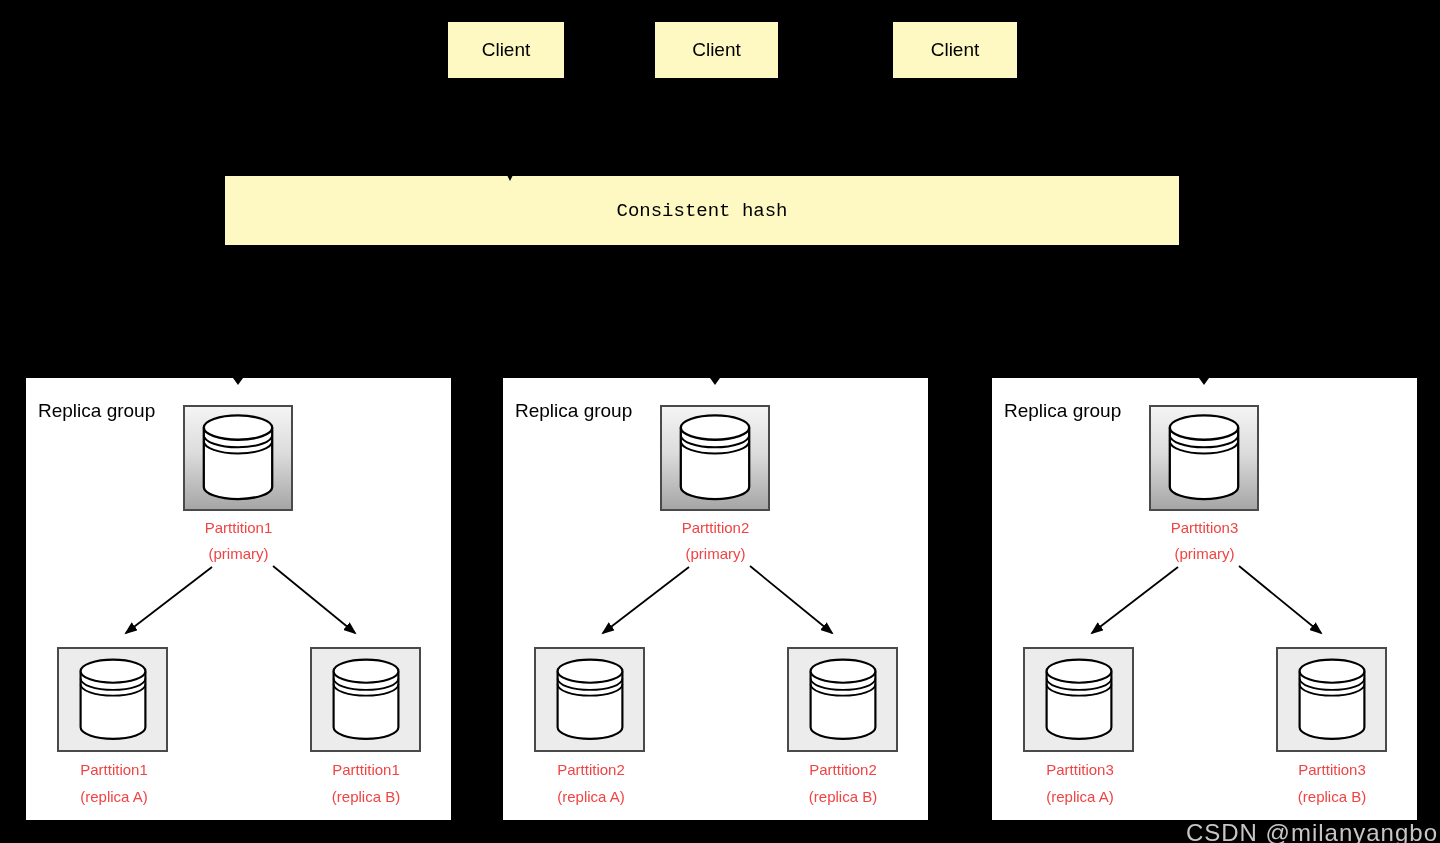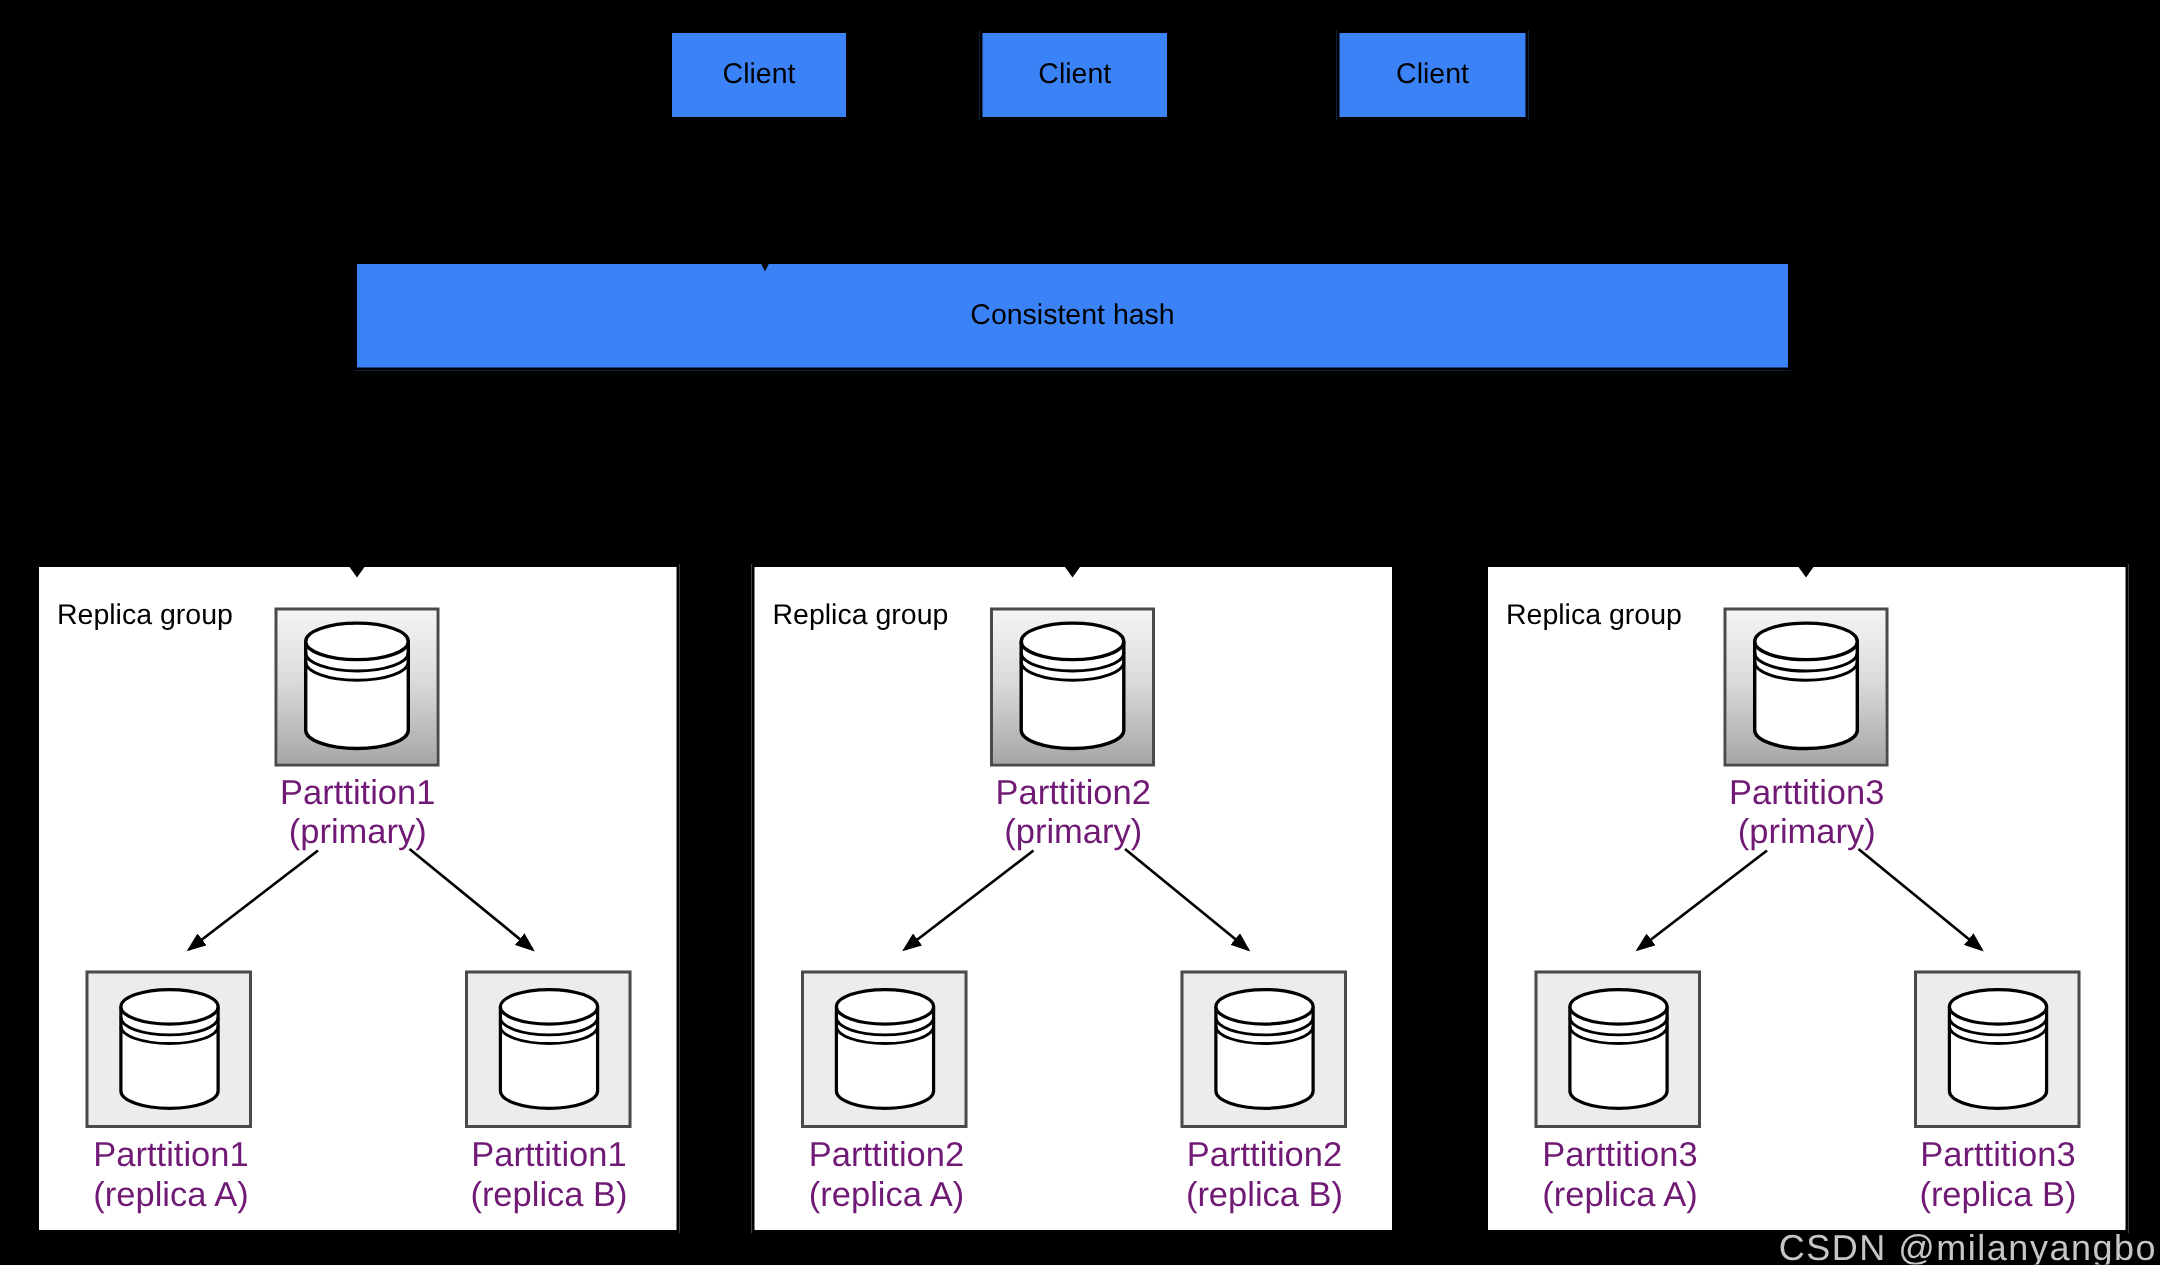--- a/index.html
+++ b/index.html
@@ -3,29 +3,29 @@
 <meta charset="utf-8">
 <style>
   html,body{margin:0;padding:0;}
   body{
     width:1440px;height:843px;position:relative;overflow:hidden;
     background:#000000;
     font-family:"Liberation Sans", sans-serif;
     color:#000000;
   }
   .box{
-    position:absolute;background:#3b82f6;border:2px solid #000000;
+    position:absolute;background:#fef9c3;border:2px solid #000000;
     box-sizing:border-box;display:flex;align-items:center;justify-content:center;
     font-size:19px;color:#000;
   }
   .client{top:20px;height:60px;}
   #client-1{left:446px;width:120px;}
   #client-2{left:653px;width:127px;}
   #client-3{left:891px;width:128px;}
-  .hash-box{left:236px;top:174px;width:958px;height:73px;}
+  .hash-box{left:223px;top:174px;width:958px;height:73px;font-family:Liberation Mono, monospace;}
   .arrow-tick{position:absolute;left:503px;top:169px;z-index:3;}
 
   .group{
     position:absolute;top:376px;width:429px;height:446px;
     background:#ffffff;border:2px solid #000000;box-sizing:border-box;
   }
   #group-1{left:24px;} #group-2{left:501px;} #group-3{left:990px;}
   .group-label{
     position:absolute;left:12px;top:22px;font-size:19px;color:#000;
     white-space:nowrap;
@@ -40,21 +40,21 @@
     background:linear-gradient(180deg,#f4f4f4 0%,#dcdcdc 45%,#a6a6a6 100%);
     border:2px solid #4a4a4a;box-sizing:border-box;
     display:flex;align-items:center;justify-content:center;
   }
   .replica-icon{
     position:absolute;top:269px;width:111px;height:105px;
     background:#ececec;border:2px solid #4a4a4a;box-sizing:border-box;
     display:flex;align-items:center;justify-content:center;
   }
   .replica-icon.a{left:31px;} .replica-icon.b{left:284px;}
-  .two-line{position:absolute;text-align:center;font-size:23px;line-height:26px;color:#701a75;}
+  .two-line{position:absolute;text-align:center;font-size:15px;line-height:26px;color:#ef4444;}
   .primary-label{top:137px;left:0;width:100%;}
   .replica-label{top:378px;width:180px;line-height:27px;}
   .replica-label.a{left:-2px;} .replica-label.b{left:250px;}
   .group-arrows{position:absolute;left:0;top:0;pointer-events:none;}
   .watermark{
     position:absolute;top:803px;right:2px;z-index:5;
     font-size:24px;letter-spacing:1px;color:#c6c6c6;white-space:nowrap;margin-top:16px;
   }
 </style>
 </head>

